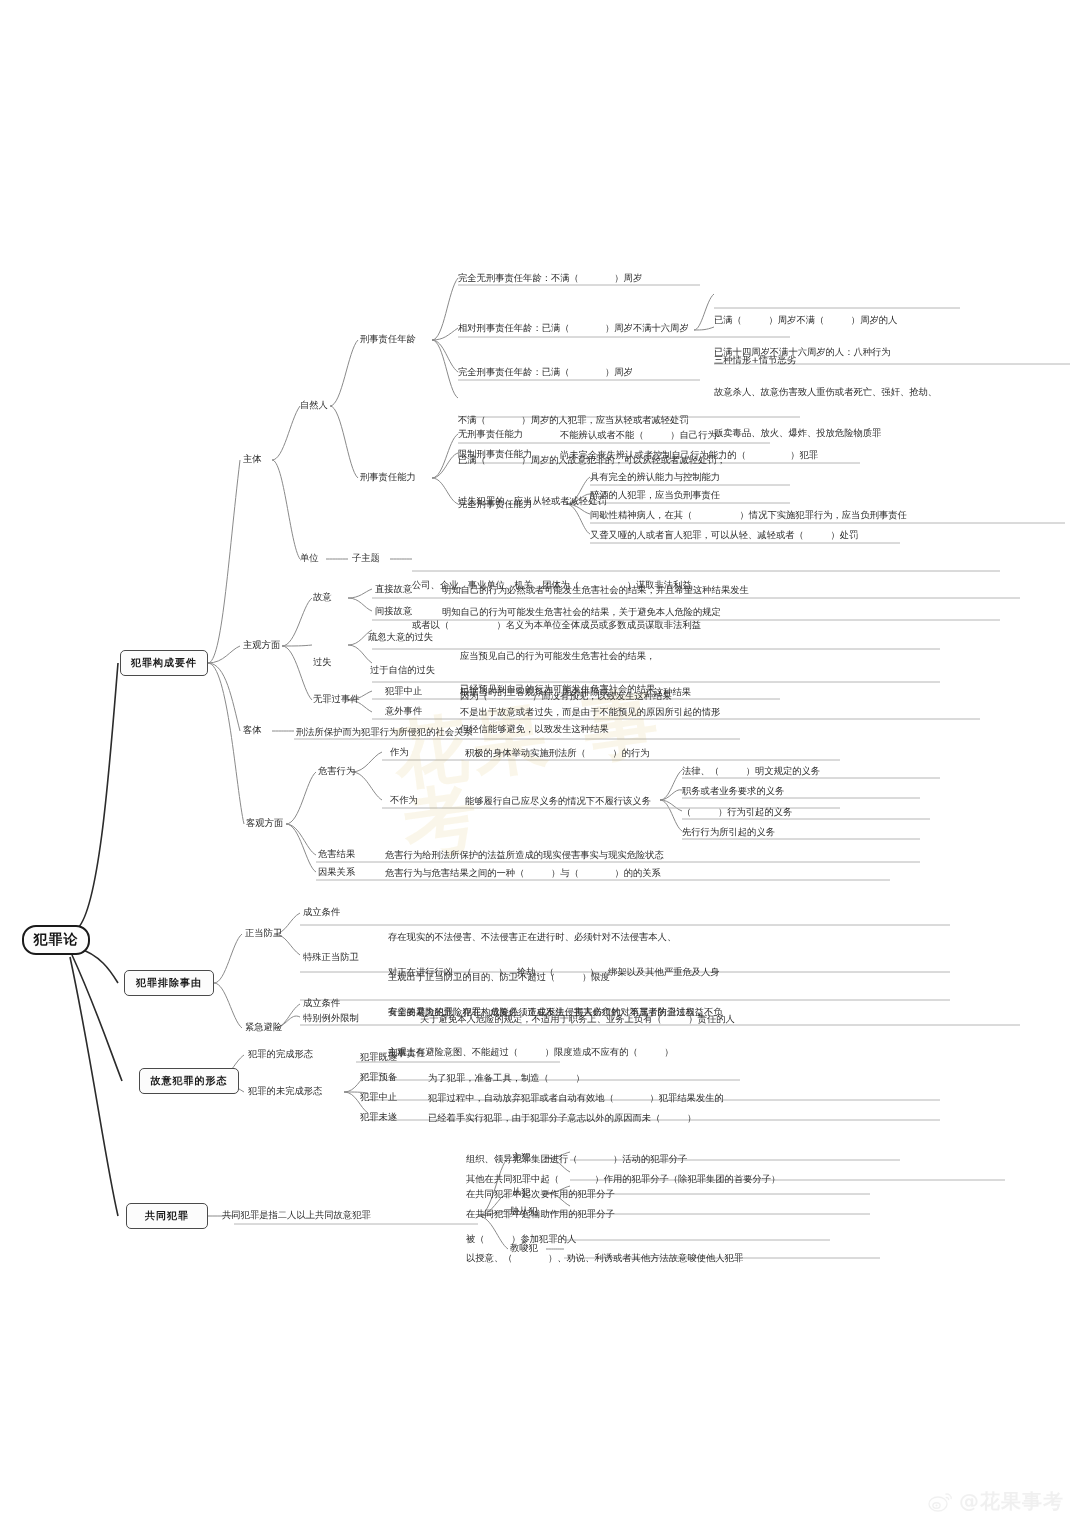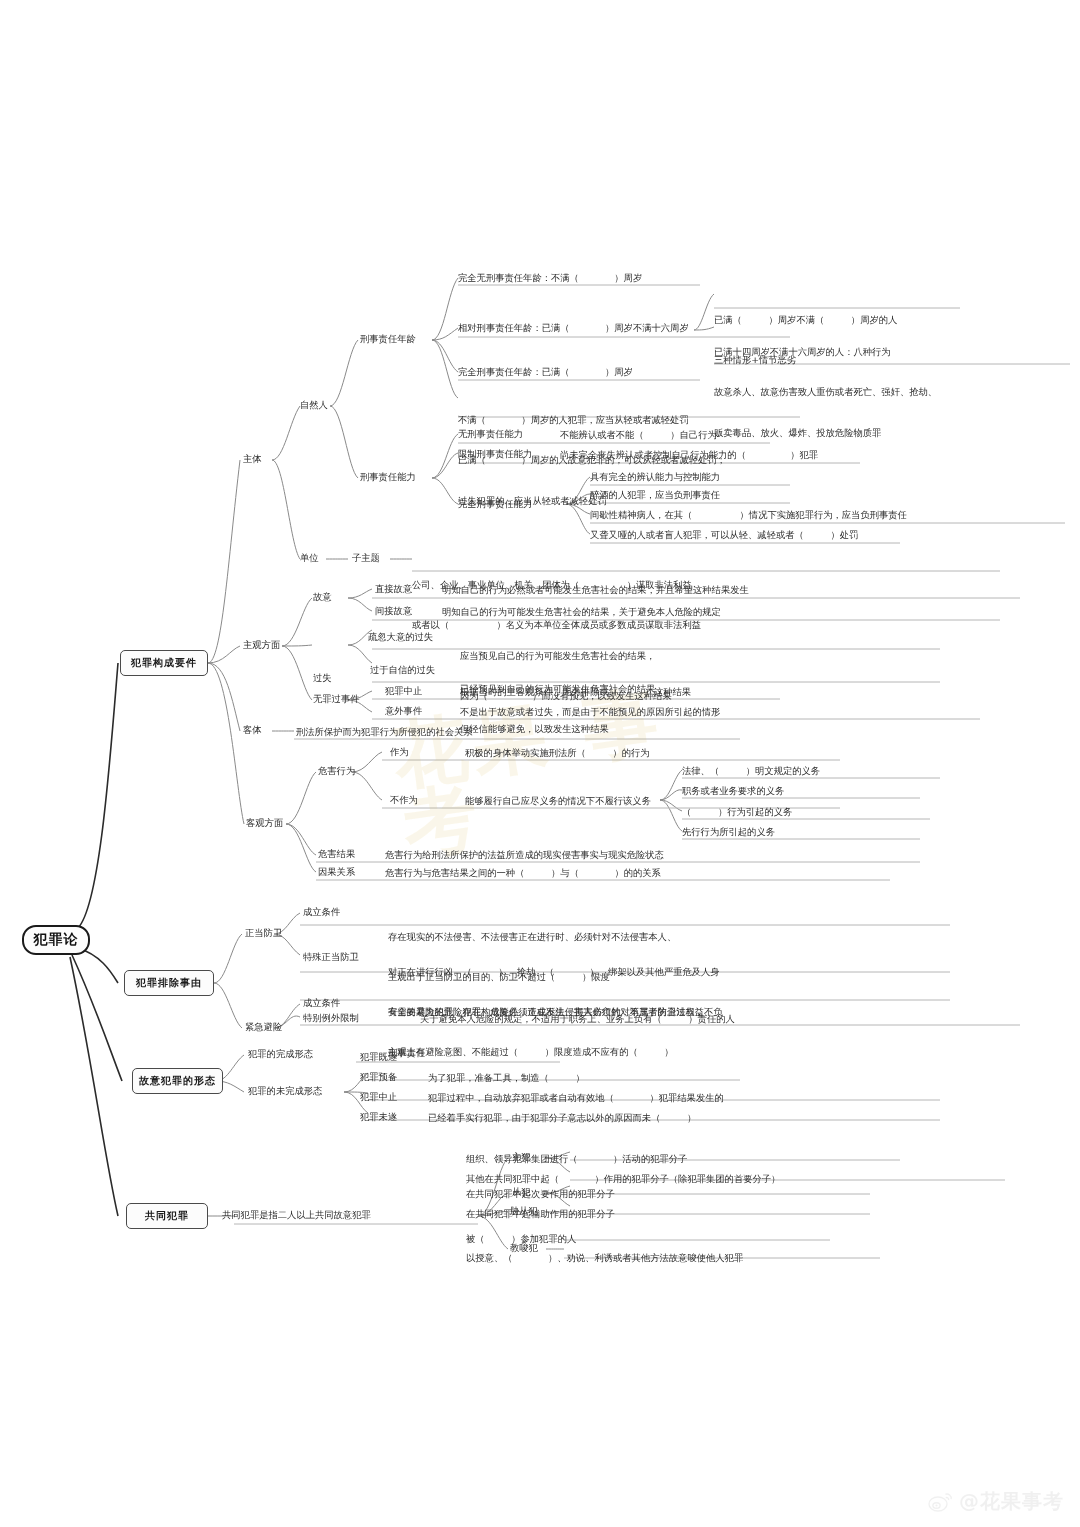--- a/index.html
+++ b/index.html
@@ -256,21 +256,21 @@
   </div>
 
   <div class="l1" style="left:120px;top:650px;width:88px;height:26px;">
     <span>犯罪构成要件</span>
   </div>
 
   <div class="l1" style="left:124px;top:970px;width:90px;height:26px;">
     <span>犯罪排除事由</span>
   </div>
 
-  <div class="l1" style="left:132px;top:1068px;width:91px;height:26px;">
+  <div class="l1" style="left:139px;top:1068px;width:100px;height:26px;">
     <span>故意犯罪的形态</span>
   </div>
 
   <div class="l1" style="left:126px;top:1203px;width:82px;height:26px;">
     <span>共同犯罪</span>
   </div>
 
   <div class="lbl" style="left:243px;top:453px;">主体</div>
   <div class="lbl" style="left:243px;top:639px;">主观方面</div>
   <div class="lbl" style="left:243px;top:724px;">客体</div>
@@ -282,21 +282,21 @@
   <div class="lbl" style="left:222px;top:1209px;">共同犯罪是指二人以上共同故意犯罪</div>
 
   <div class="lbl" style="left:300px;top:399px;">自然人</div>
   <div class="lbl" style="left:300px;top:552px;">单位</div>
   <div class="lbl" style="left:352px;top:552px;">子主题</div>
 
   <div class="lbl" style="left:360px;top:333px;">刑事责任年龄</div>
   <div class="lbl" style="left:360px;top:471px;">刑事责任能力</div>
 
   <div class="lbl" style="left:313px;top:591px;">故意</div>
-  <div class="lbl" style="left:313px;top:672px;">过失</div>
+  <div class="lbl" style="left:313px;top:656px;">过失</div>
   <div class="lbl" style="left:313px;top:693px;">无罪过事件</div>
 
   <div class="lbl" style="left:318px;top:765px;">危害行为</div>
   <div class="lbl" style="left:318px;top:848px;">危害结果</div>
   <div class="lbl" style="left:318px;top:866px;">因果关系</div>
 
   <div class="lbl" style="left:303px;top:906px;">成立条件</div>
   <div class="lbl" style="left:303px;top:951px;">特殊正当防卫</div>
   <div class="lbl" style="left:303px;top:997px;">成立条件</div>
   <div class="lbl" style="left:303px;top:1012px;">特别例外限制</div>

